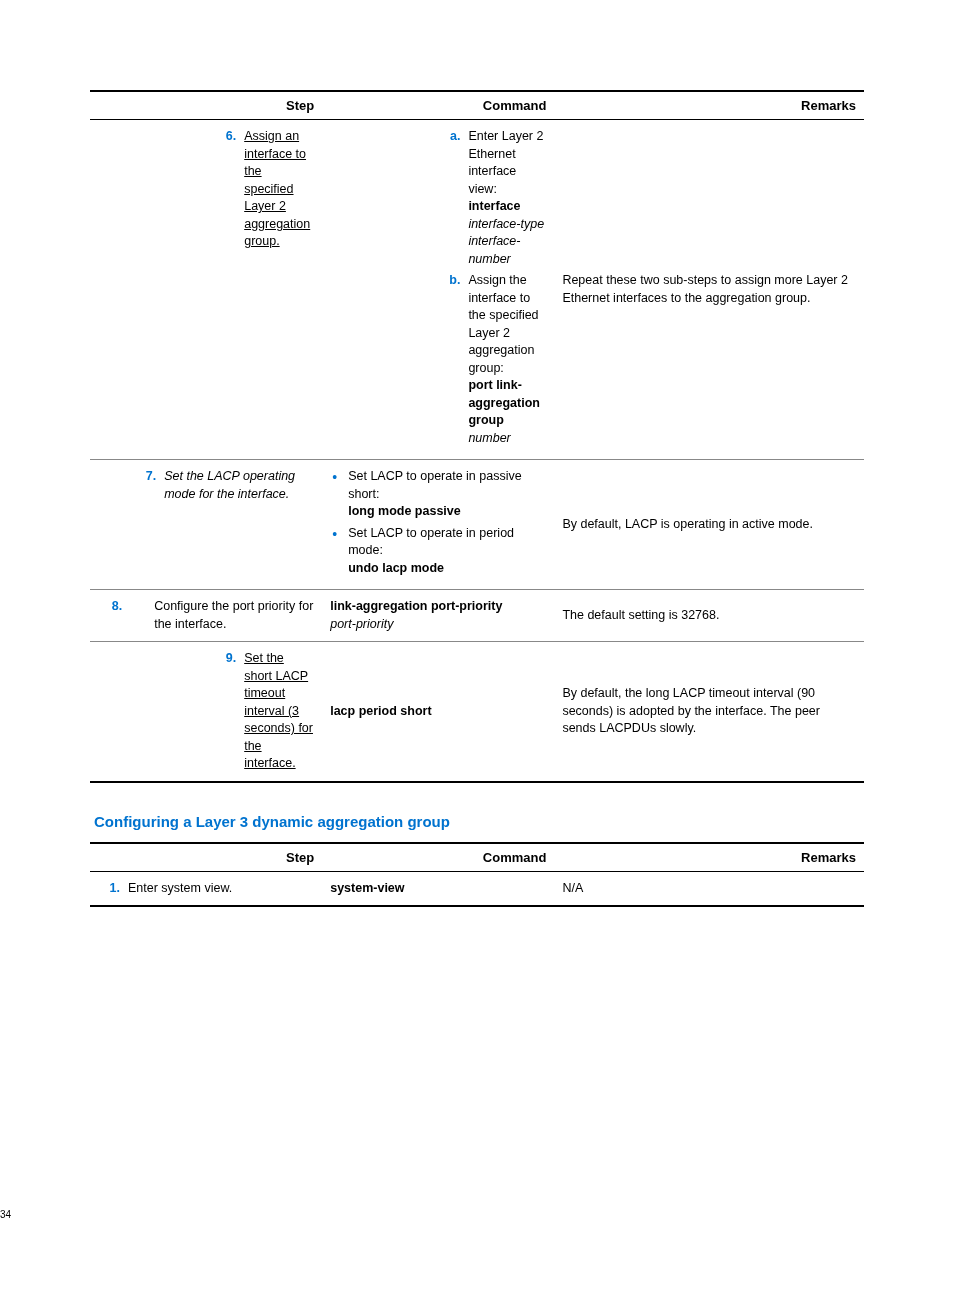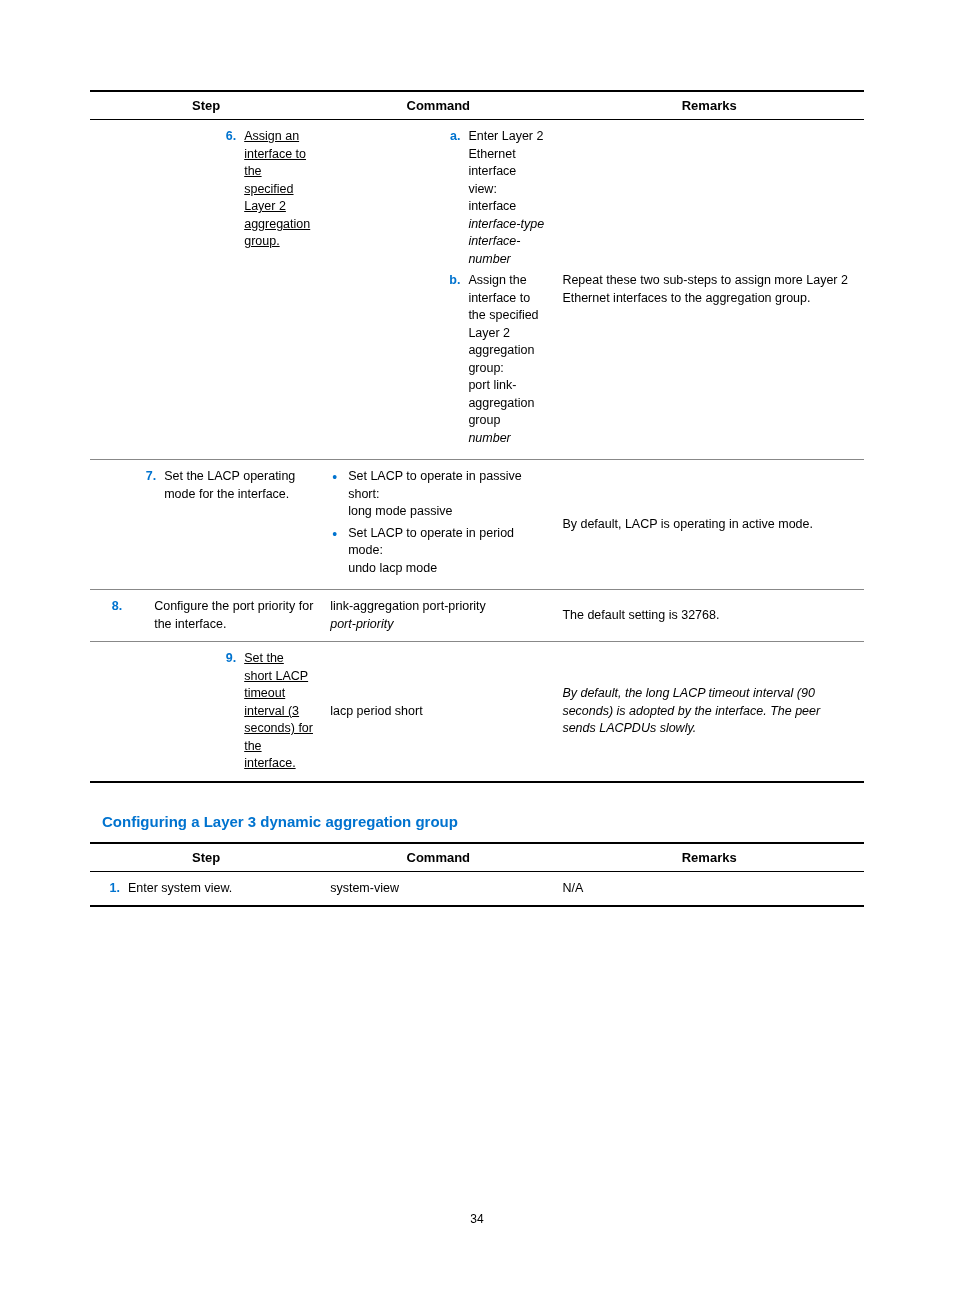--- a/index.html
+++ b/index.html
@@ -15,21 +15,21 @@
     padding: 90px 90px 60px 90px;
     min-height: 1100px;
     position: relative;
   }
   table {
     border-collapse: collapse;
     width: 100%;
     margin-bottom: 30px;
   }
   thead th {
-    text-align: center;
+    text-align: right;
     font-weight: bold;
     padding: 6px 8px;
     border-top: 2px solid #000;
     border-bottom: 1.5px solid #000;
     font-size: 13px;
   }
   tbody td {
     vertical-align: top;
     padding: 8px;
     border-bottom: 1px solid #888;
@@ -112,37 +112,36 @@
   }
   ul.bul > li::before {
     content: '\2022';
     color: #0073cf;
     position: absolute;
     left: 2px;
     top: 0;
     font-size: 14px;
   }
 
-  .bold { font-weight: normal; }
+  .bold { font-weight: bold; }
   .italic { font-style: italic; }
 
   h3.section {
     color: #0073cf;
     font-size: 15px;
     font-weight: bold;
-    margin: 30px 0 12px 12px;
+    margin: 30px 0 12px 4px;
   }
 
   .page-num {
     position: absolute;
-    bottom: 24px;
+    bottom: 30px;
     left: 0;
     width: 100%;
-    text-align: center;
-    font-size: 12px;
+    font-size: 10px;
   }
 </style>
 </head>
 <body>
 
 <div class="page">
 
   <table>
     <colgroup>
       <col class="col-step">
@@ -188,21 +187,21 @@
             </div>
           </div>
         </td>
         <td style="vertical-align:middle;">Repeat these two sub-steps to assign more Layer 2 Ethernet interfaces to the aggregation group.</td>
       </tr>
 
       <tr>
         <td>
           <div class="step-flex" style="justify-content:flex-end;">
             <span class="num">7.</span>
-            <span class="txt" style="flex:0 0 auto;width:150px;">Set the LACP operating mode for the interface.</span>
+            <span class="txt" style="flex:0 0 auto;width:150px;font-style:italic;">Set the LACP operating mode for the interface.</span>
           </div>
         </td>
         <td>
           <ul class="bul">
             <li>
               <span>Set LACP to operate in passive short:</span><br>
               <span class="bold">long mode passive</span>
             </li>
             <li>
               <span>Set LACP to operate in period mode:</span><br>
@@ -230,21 +229,21 @@
       <tr>
         <td>
           <div class="step-flex centered">
             <span class="num">9.</span>
             <span class="txt">Set the short LACP timeout interval (3 seconds) for the interface.</span>
           </div>
         </td>
         <td style="vertical-align:middle;">
           <span class="bold">lacp period short</span>
         </td>
-        <td style="vertical-align:middle;font-style:italic;">By default, the long LACP timeout interval (90 seconds) is adopted by the interface. The peer sends LACPDUs slowly.</td>
+        <td style="vertical-align:middle;">By default, the long LACP timeout interval (90 seconds) is adopted by the interface. The peer sends LACPDUs slowly.</td>
       </tr>
 
     </tbody>
   </table>
 
   <h3 class="section">Configuring a Layer 3 dynamic aggregation group</h3>
 
   <table>
     <colgroup>
       <col class="col-step">

